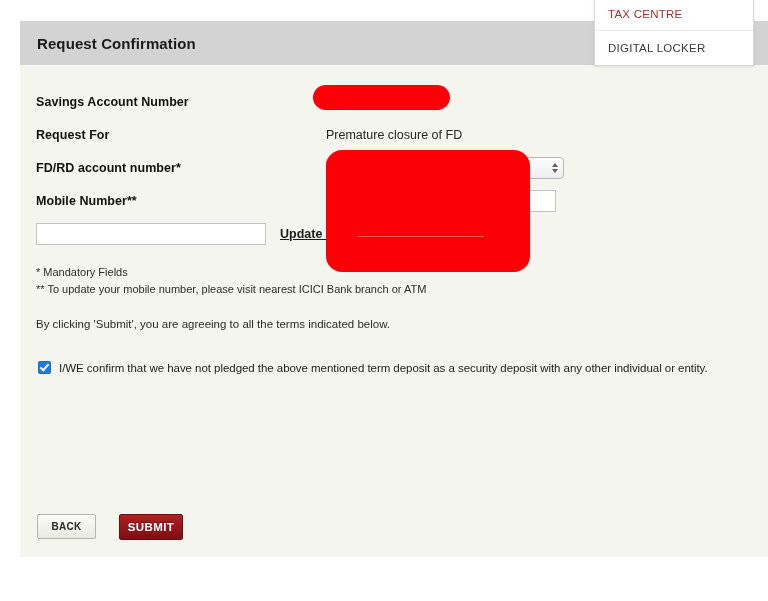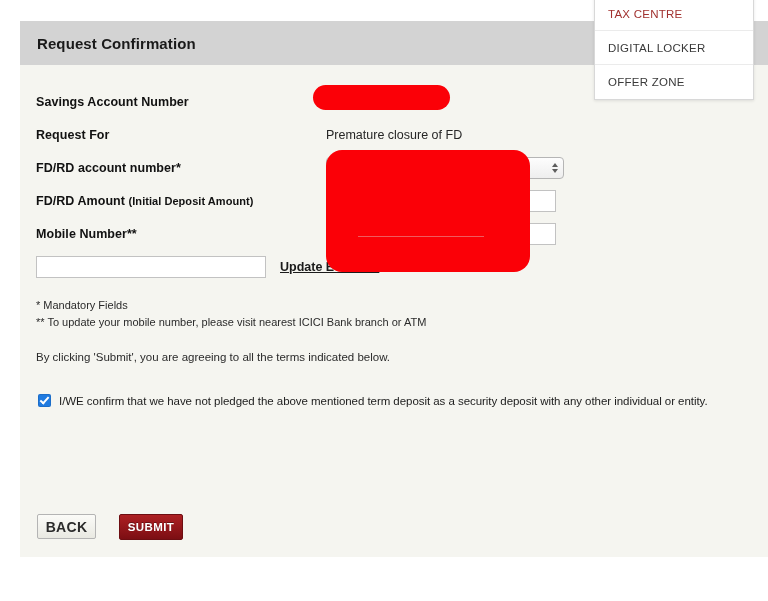--- a/index.html
+++ b/index.html
@@ -213,21 +213,21 @@
     padding-left: 17px;
     box-sizing: border-box;
   }
   .btn-back {
     width: 59px;
     height: 25px;
     border: 1px solid #b4b4b4;
     border-radius: 2px;
     background: linear-gradient(#fbfbf8, #e9e9e2);
     font-family: "Liberation Sans", sans-serif;
-    font-size: 14px;
+    font-size: 10px;
     font-weight: bold;
     color: #2b2b2b;
     letter-spacing: .3px;
     cursor: pointer;
     padding: 0;
   }
   .btn-submit {
     margin-left: 23px;
     width: 64px;
     height: 26px;
@@ -335,28 +335,20 @@
               <option></option>
             </select>
             <span class="sel-stepper">
               <i class="up"></i>
                 <i class="dn"></i>
             </span>
           </span>
         </div>
       </div>
 
-      <div class="frow">
-        <div class="flabel">
-          <span>FD/RD Amount </span><span class="sub">(Initial Deposit Amount)</span>
-        </div>
-        <div class="fval">
-          <input class="txt" type="text" value="" style="">
-        </div>
-      </div>
 
       <div class="frow">
         <div class="flabel">Mobile Number**</div>
         <div class="fval">
           <input class="txt" type="text" value="" style="">
         </div>
       </div>
 
       <div class="frow">
         <div class="fval">
@@ -385,16 +377,15 @@
   <div id="redact-strike"></div>
 
   <div class="btnbar">
     <button class="btn-back">BACK</button>
     <button class="btn-submit">SUBMIT</button>
   </div>
 
   <div class="menu">
     <div class="menu-item active">TAX CENTRE</div>
     <div class="menu-item">DIGITAL LOCKER</div>
-    <div class="menu-item">OFFER ZONE</div>
   </div>
 
 </div>
 
 </body></html>

